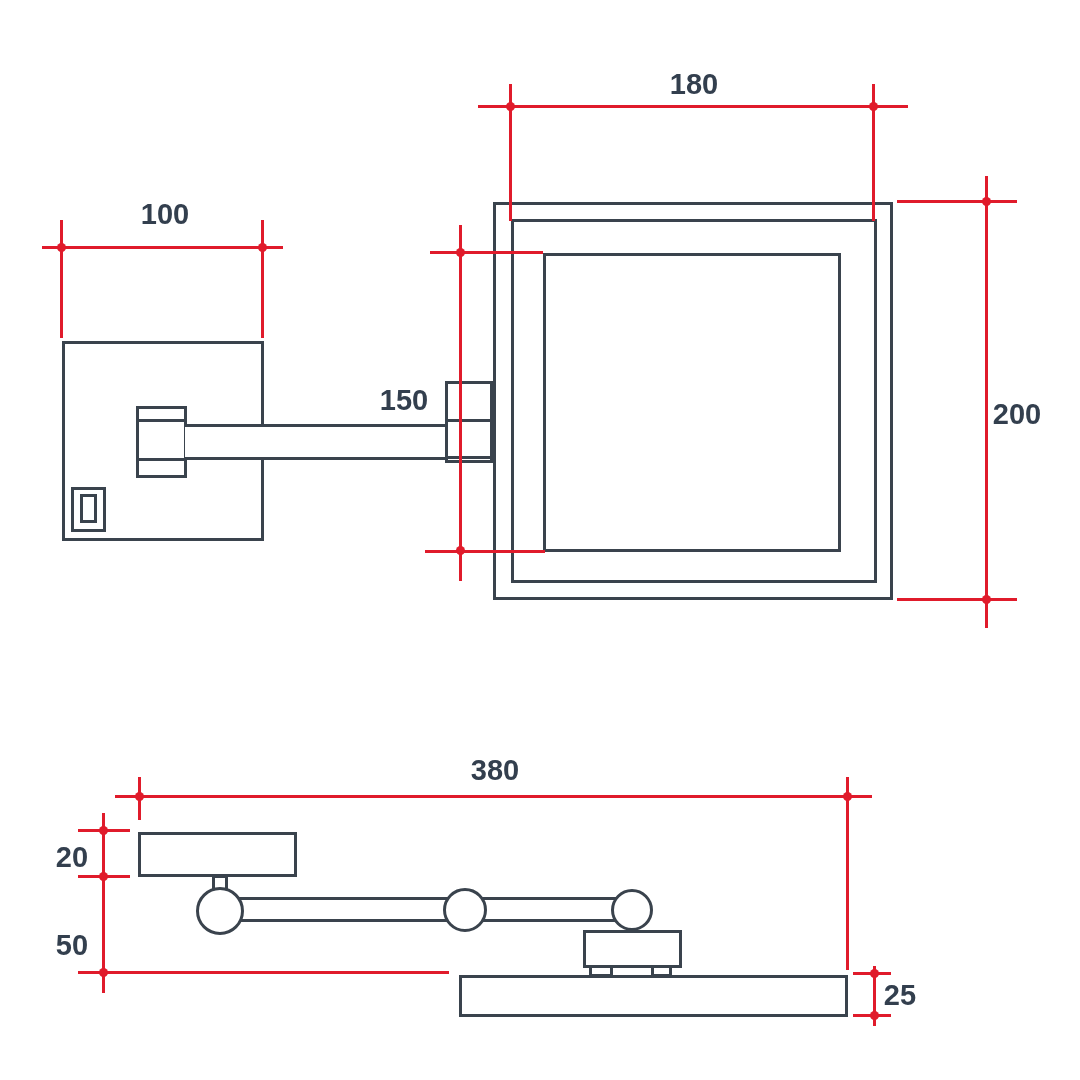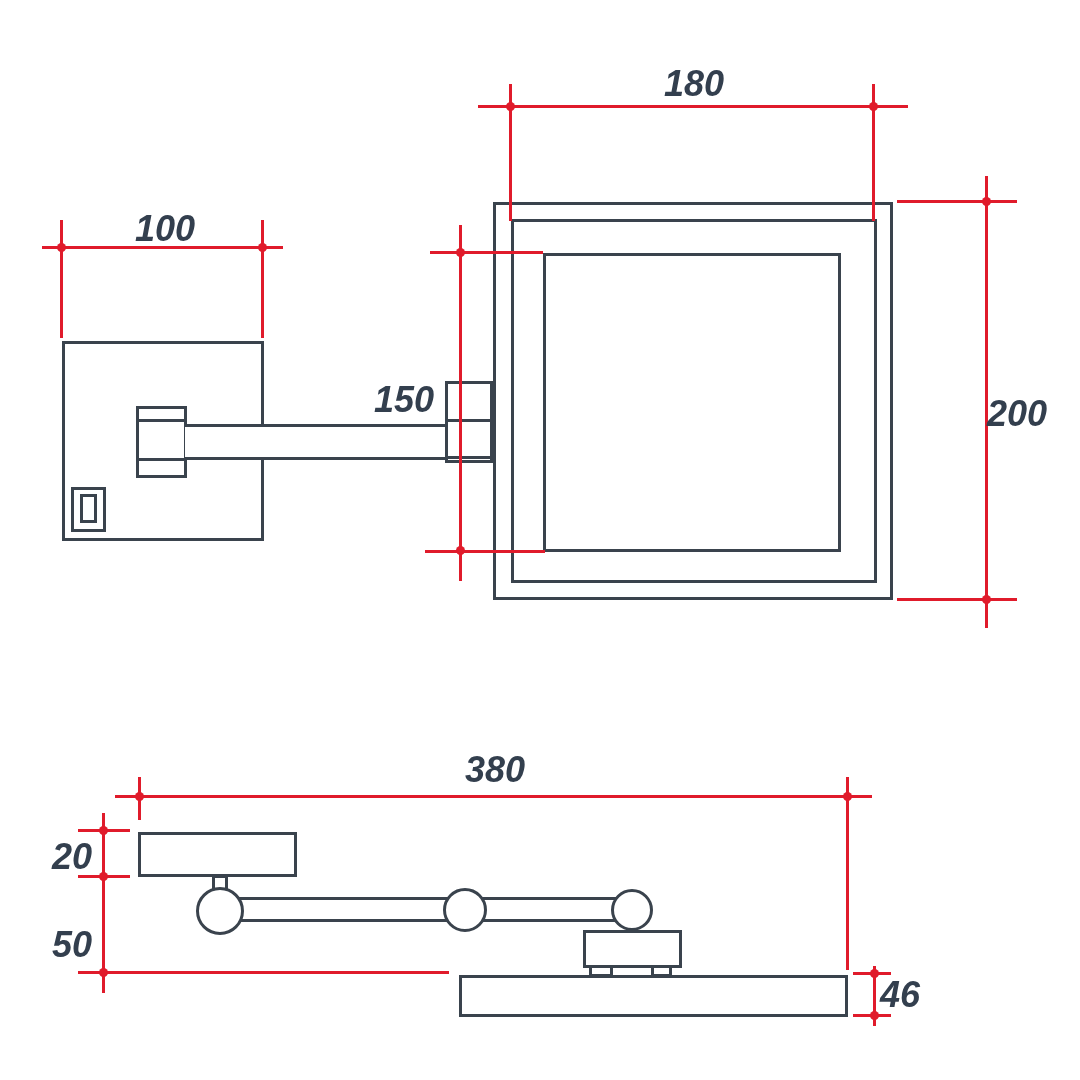--- a/index.html
+++ b/index.html
@@ -18,22 +18,22 @@
   .h{position:absolute;height:3px;background:var(--red);z-index:10;}
   .dot{position:absolute;width:9px;height:9px;margin:-5px 0 0 -5px;border-radius:50%;
        background:var(--red);z-index:11;}
   
   .obj{position:absolute;border:3px solid var(--ink);background:#fff;box-sizing:border-box;}
   .oline{position:absolute;height:3px;background:var(--ink);}
   .band{position:absolute;border-top:3px solid var(--ink);border-bottom:3px solid var(--ink);
         background:#fff;box-sizing:border-box;}
   .circle{border-radius:50%;}
   .z1{z-index:1}.z2{z-index:2}.z3{z-index:3}.z4{z-index:4}.z5{z-index:5}.z6{z-index:6}.z7{z-index:7}
-  .lbl{position:absolute;transform:translate(-50%,-50%);font-weight:700;font-size:36px;
-       color:var(--ink-text);z-index:12;white-space:nowrap;font-style:italic;}
+  .lbl{position:absolute;transform:translate(-50%,-50%);font-weight:700;font-size:29px;
+       color:var(--ink-text);z-index:12;white-space:nowrap;}
 </style>
 </head>
 <body>
 
 <div id="canvas">
 
   <div>
 
     <div class="obj z1" style="left:493px;top:202px;width:400px;height:398px;"></div>
     <div class="obj z1" style="left:511px;top:219px;width:366px;height:364px;"></div>
@@ -51,21 +51,21 @@
 
     <div class="obj z6" style="left:445px;top:381px;width:48px;height:82px;"></div>
     <div class="oline z7" style="left:447px;top:419px;width:44px;"></div>
     <div class="oline z7" style="left:447px;top:456px;width:44px;"></div>
 
     <div class="v" style="left:60px;top:220px;height:118px;"></div>
     <div class="v" style="left:261px;top:220px;height:118px;"></div>
     <div class="h" style="left:42px;top:246px;width:241px;"></div>
     <i class="dot" style="left:62px;top:248px;"></i>
     <i class="dot" style="left:263px;top:248px;"></i>
-    <div class="lbl" style="left:165px;top:229px;">100</div>
+    <div class="lbl" style="left:165px;top:214px;">100</div>
 
     <div class="v" style="left:509px;top:84px;height:137px;"></div>
     <div class="v" style="left:872px;top:84px;height:137px;"></div>
     <div class="h" style="left:478px;top:105px;width:430px;"></div>
     <i class="dot" style="left:511px;top:107px;"></i>
     <i class="dot" style="left:874px;top:107px;"></i>
     <div class="lbl" style="left:694px;top:84px;">180</div>
 
     <div class="v" style="left:459px;top:225px;height:356px;"></div>
     <div class="h" style="left:430px;top:251px;width:113px;"></div>
@@ -114,16 +114,16 @@
     <i class="dot" style="left:104px;top:877px;"></i>
     <i class="dot" style="left:104px;top:973px;"></i>
     <div class="lbl" style="left:72px;top:857px;">20</div>
     <div class="lbl" style="left:72px;top:925px;margin-top:20px;">50</div>
 
     <div class="v" style="left:873px;top:966px;height:60px;"></div>
     <div class="h" style="left:853px;top:972px;width:38px;"></div>
     <div class="h" style="left:853px;top:1014px;width:38px;"></div>
     <i class="dot" style="left:875px;top:974px;"></i>
     <i class="dot" style="left:875px;top:1016px;"></i>
-    <div class="lbl" style="left:900px;top:995px;">46</div>
+    <div class="lbl" style="left:900px;top:995px;">25</div>
   </div>
 
 </div>
 
 </body></html>

